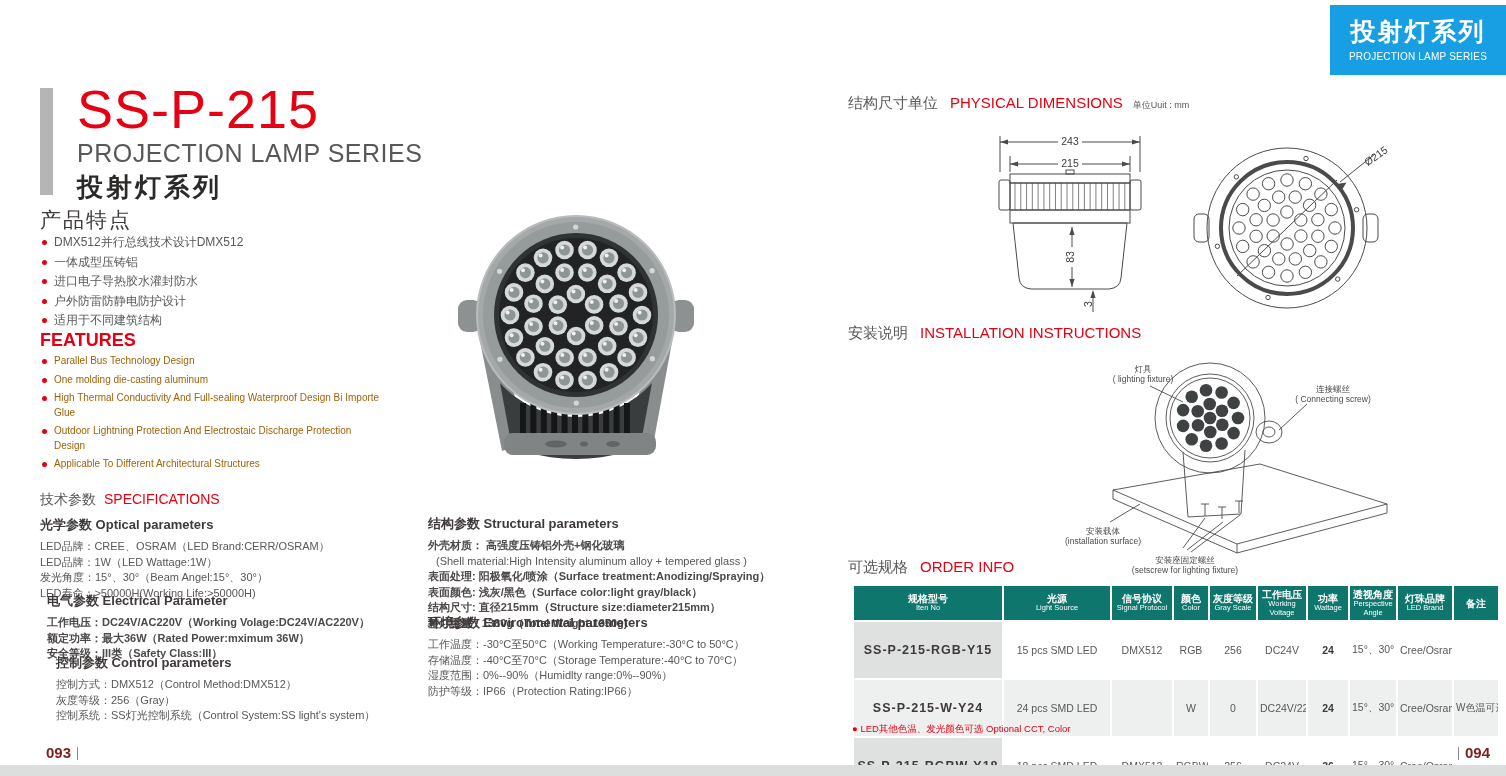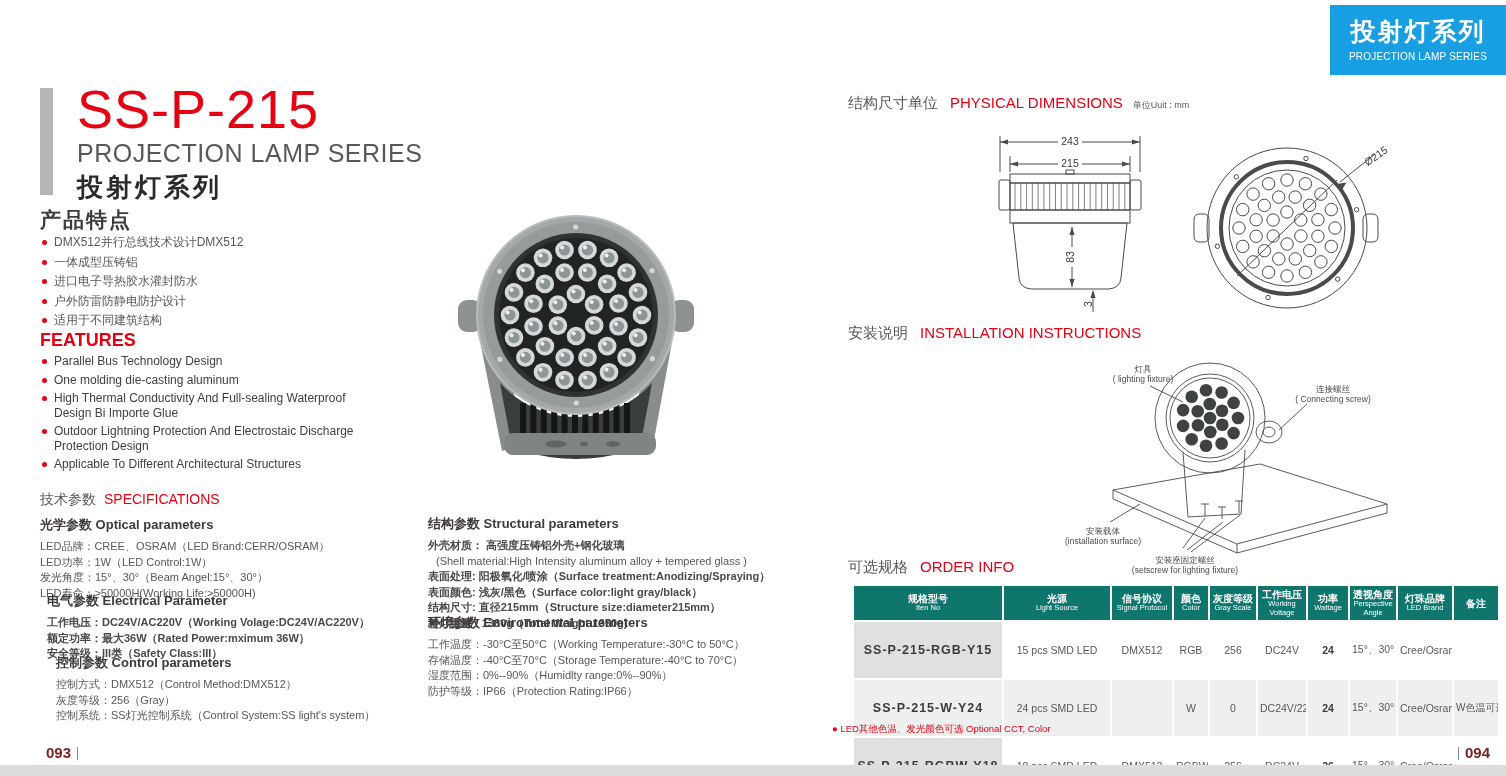--- a/index.html
+++ b/index.html
@@ -8,39 +8,39 @@
   
   .banner{left:1330px;top:5px;width:176px;height:70px;background:#189fe3;color:#fff;text-align:center;}
   .banner-cn{font-size:25px;font-weight:bold;letter-spacing:2px;margin-top:10px;}
   .banner-en{font-size:10px;letter-spacing:.2px;margin-top:3px;}
   
   .gray-bar{left:40px;top:88px;width:13px;height:107px;background:#b5b5b6;}
   .model{font-size:54px;line-height:54px;font-weight:normal;color:#e60012;letter-spacing:1px;}
   .series-en{font-size:25px;color:#595757;margin-top:3px;letter-spacing:.5px;}
   .series-cn{font-size:26px;font-weight:bold;color:#2c2a29;margin-top:2px;letter-spacing:3px;}
   
-  .big-h{font-size:21px;color:#3e3a39;letter-spacing:2px;font-weight:bold;}
+  .big-h{font-size:21px;color:#3e3a39;letter-spacing:2px;}
   .feat-h{font-size:18px;font-weight:bold;color:#e60012;}
   .sechead{font-size:15px;white-space:nowrap;}
   .sechead .h-cn{color:#595757;}
   .sechead .h-en{color:#e60012;margin-left:12px;}
   .sechead .h-unit{font-size:9px;color:#595757;margin-left:10px;}
   .spec-main{font-size:14px;white-space:nowrap;}
   .spec-main .h-cn{color:#595757;}
   .spec-main .h-en{color:#e60012;margin-left:8px;}
   .spec-h{font-size:13px;font-weight:bold;color:#3e3a39;margin-bottom:5px;white-space:nowrap;}
   .spec-line{font-size:11px;line-height:15.5px;color:#595757;white-space:nowrap;}
   .spec-line.b{font-weight:bold;color:#4c4948;}
   .spec-line.ind{padding-left:8px;}
   
   .item{display:flex;align-items:flex-start;}
   .dot{width:5px;height:5px;border-radius:50%;background:#e60012;margin:7px 7px 0 2px;flex:none;}
   .bullets-cn .item{font-size:12px;line-height:19.5px;color:#595757;}
   .bullets-en{width:345px;}
-  .bullets-en .item{font-size:12px;line-height:14.5px;color:#404040;margin-bottom:4px;}
+  .bullets-en .item{font-size:10px;line-height:14.5px;color:#a16207;margin-bottom:4px;}
   .bullets-en .dot{margin-top:5px;}
   
   .order-table{border-collapse:separate;border-spacing:2px;table-layout:fixed;width:648px;}
   .order-table th{background:#0f766e;color:#fff;height:32px;padding:1px;vertical-align:middle;text-align:center;}
   .th-cn{font-size:10px;font-weight:bold;line-height:11px;}
   .th-en{font-size:7.5px;font-weight:normal;line-height:8.5px;}
   .order-table td{background:#fff;text-align:center;font-size:10.5px;color:#595757;height:23px;padding:1px 2px;overflow:hidden;white-space:nowrap;}
   .order-table tr.alt td{background:#eeefef;}
   .order-table td.model{background:#dfe0e0;font-weight:bold;color:#3e3a39;font-size:12.5px;}
   .order-table td:nth-child(7){font-weight:bold;color:#3e3a39;}
@@ -116,21 +116,21 @@
       </div>
   </div>
 
   <div class="abs spec-main" style="left:40px;top:491px;">
     <span class="h-cn">技术参数</span><span class="h-en">SPECIFICATIONS</span>
   </div>
 
   <div class="abs" style="left:40px;top:516px;">
     <div class="spec-h">光学参数  Optical parameters</div>
     <div class="spec-line">LED品牌：CREE、OSRAM（LED Brand:CERR/OSRAM）</div>
-    <div class="spec-line">LED功率：1W（LED Control:1W）</div>
+    <div class="spec-line">LED品牌：1W（LED Wattage:1W）</div>
     <div class="spec-line">发光角度：15°、30°（Beam Angel:15°、30°）</div>
     <div class="spec-line">LED寿命：&gt;50000H(Working Life:&gt;50000H)</div>
   </div>
 
   <div class="abs" style="left:47px;top:592px;">
     <div class="spec-h">电气参数  Electrical Parameter</div>
     <div class="spec-line b">工作电压：DC24V/AC220V（Working Volage:DC24V/AC220V）</div>
     <div class="spec-line b">额定功率：最大36W（Rated Power:mximum 36W）</div>
     <div class="spec-line b">安全等级：III类（Safety Class:III）</div>
   </div>
@@ -576,21 +576,21 @@
         <td>DC24V</td>
         <td>36</td>
         <td>15°、30°</td>
         <td>Cree/Osram</td>
         <td></td>
       </tr>
 
     </tbody>
   </table>
 
-  <div class="abs table-note" style="left:832px;top:723px;text-align:center;">● LED其他色温、发光颜色可选  Optional CCT, Color</div>
+  <div class="abs table-note" style="left:852px;top:723px;text-align:center;">● LED其他色温、发光颜色可选  Optional CCT, Color</div>
 
   <div class="abs" style="left:46px;top:744px;">
     <span class="pg">093</span><span class="pgbar"></span>
   </div>
   <div class="abs" style="right:16px;top:744px;">
     <span class="pgbar"></span><span class="pg">094</span>
   </div>
   <div class="abs bottom-strip"></div>
 
 </div>

